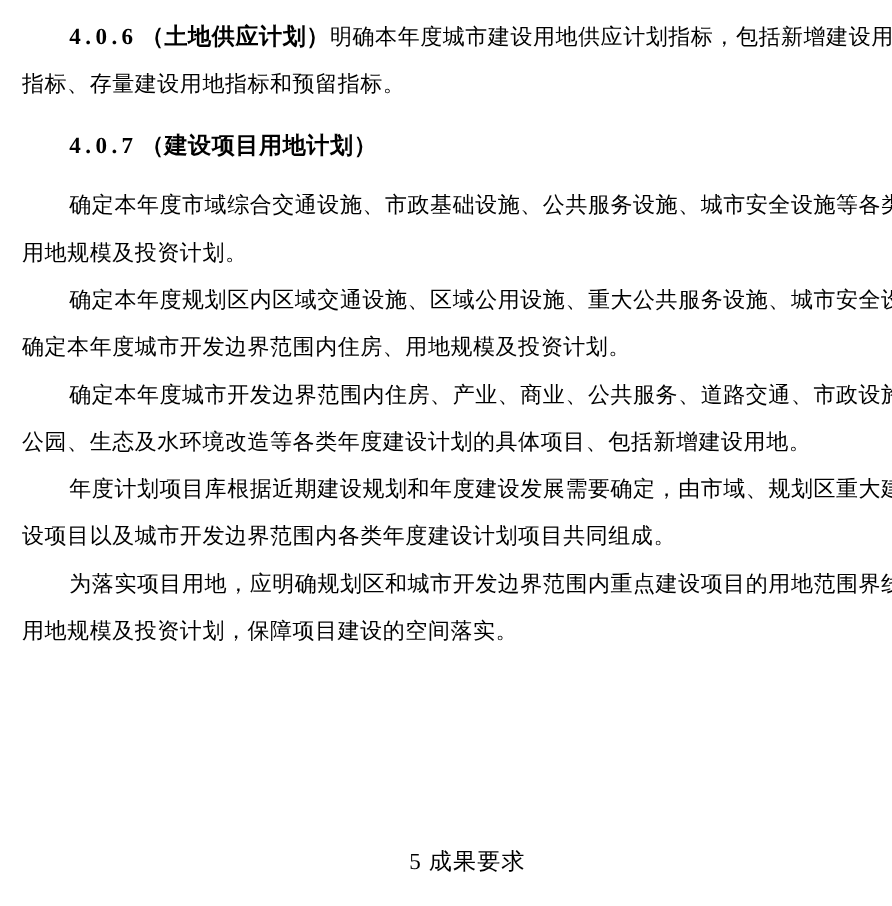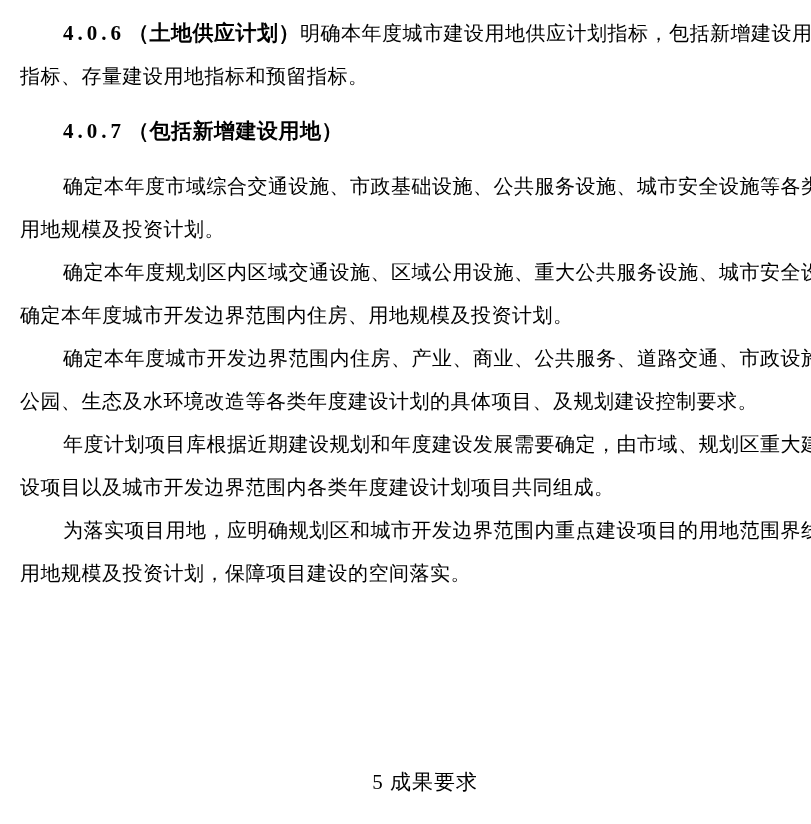--- a/index.html
+++ b/index.html
@@ -53,35 +53,35 @@
 </head>
 <body>
 
 <div class="doc">
 
   <p>
     <span class="line indent"><b class="clause-lead"><span class="clause-num">4.0.6</span><span>（土地供应计划）</span></b><span>明确本年度城市建设用地供应计划指标，包括新增建设用地</span></span>
     <span class="line">指标、存量建设用地指标和预留指标。</span>
   </p>
 
-  <p class="line heading-line indent"><span class="clause-num">4.0.7</span><span>（包括新增建设用地）</span></p>
+  <p class="line heading-line indent"><span class="clause-num">4.0.7</span><span>（建设项目用地计划）</span></p>
 
   <p>
     <span class="line indent">确定本年度市域综合交通设施、市政基础设施、公共服务设施、城市安全设施等各类</span>
     <span class="line">用地规模及投资计划。</span>
   </p>
 
   <p>
     <span class="line indent">确定本年度规划区内区域交通设施、区域公用设施、重大公共服务设施、城市安全设</span>
     <span class="line">确定本年度城市开发边界范围内住房、用地规模及投资计划。</span>
   </p>
 
   <p>
     <span class="line indent">确定本年度城市开发边界范围内住房、产业、商业、公共服务、道路交通、市政设施、</span>
-    <span class="line">公园、生态及水环境改造等各类年度建设计划的具体项目、及规划建设控制要求。</span>
+    <span class="line">公园、生态及水环境改造等各类年度建设计划的具体项目、包括新增建设用地。</span>
   </p>
 
   <p>
     <span class="line indent">年度计划项目库根据近期建设规划和年度建设发展需要确定，由市域、规划区重大建</span>
     <span class="line">设项目以及城市开发边界范围内各类年度建设计划项目共同组成。</span>
   </p>
 
   <p>
     <span class="line indent">为落实项目用地，应明确规划区和城市开发边界范围内重点建设项目的用地范围界线</span>
     <span class="line">用地规模及投资计划，保障项目建设的空间落实。</span>

